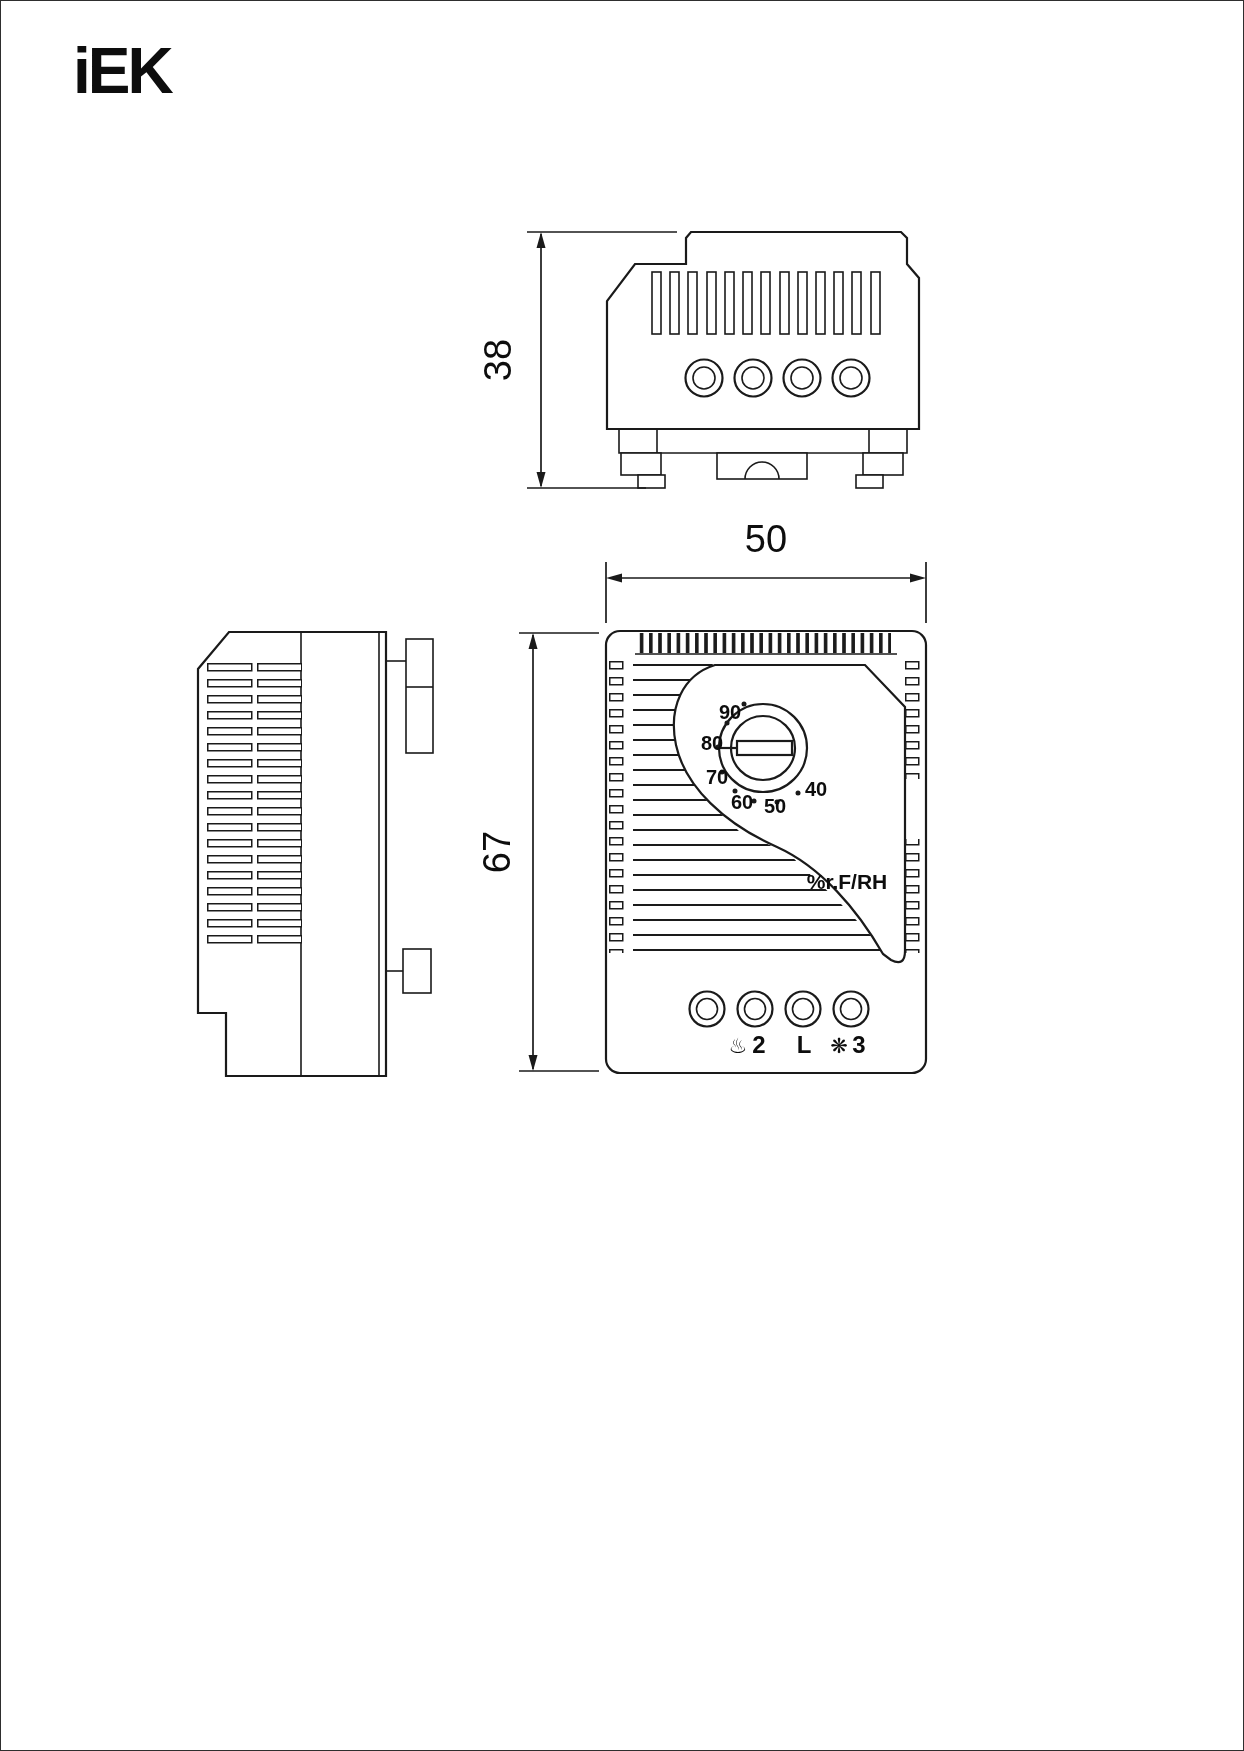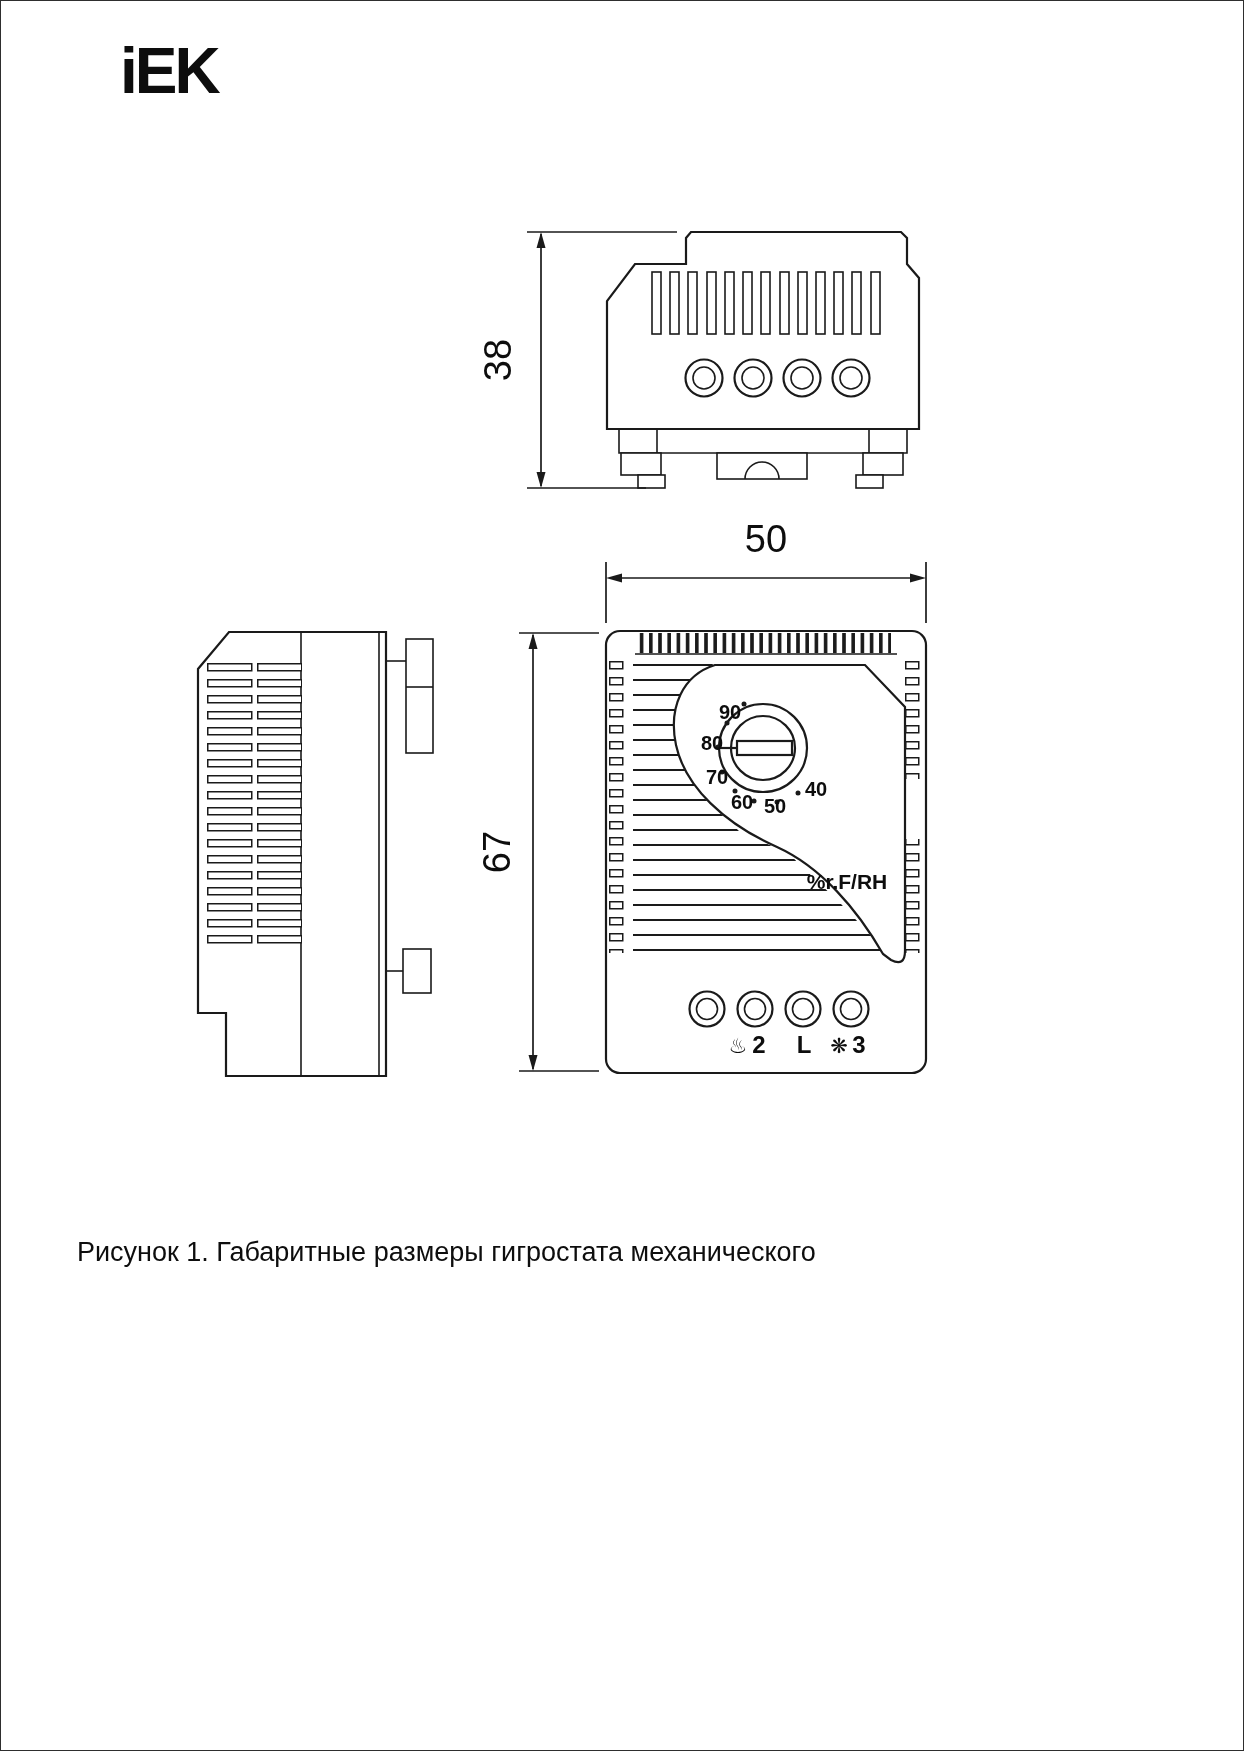--- a/index.html
+++ b/index.html
@@ -9,21 +9,21 @@
     margin:0 auto;
     background:#ffffff;
     border:1px solid #2e2e2e;
     box-sizing:border-box;
     font-family:"Liberation Sans", sans-serif;
     overflow:hidden;
   }
   .logo{
     position:absolute;left:72px;top:38px;
     font-size:64px;font-weight:900;letter-spacing:-3px;
-    color:#0d0d0d;line-height:1;margin-left:47px;
+    color:#0d0d0d;line-height:1;
   }
   .caption{
     position:absolute;left:76px;top:1236px;
     font-size:27px;color:#0d0d0d;
   }
   svg.drawing{position:absolute;left:0;top:0;}
   .ln{stroke:#1a1a1a;stroke-width:2.2;fill:none;}
   .thin{stroke:#1a1a1a;stroke-width:1.6;fill:none;}
   .wh{fill:#ffffff;}
   .blk{fill:#1a1a1a;stroke:none;}
@@ -204,15 +204,14 @@
       <line class="dimln" x1="598" y1="632" x2="518" y2="632"></line>
       <line class="dimln" x1="598" y1="1070" x2="518" y2="1070"></line>
       <line class="dimln" x1="532" y1="634" x2="532" y2="1068"></line>
       <polygon class="blk" points="532,632 527.5,648 536.5,648"></polygon>
       <polygon class="blk" points="532,1070 527.5,1054 536.5,1054"></polygon>
       <text class="dimtxt" transform="translate(509,851) rotate(-90)" text-anchor="middle">67</text>
     </g>
 
   </svg>
 
-  <div class="caption">Рисунок 1. Габаритные размеры гигростата механического</div>
 
 </div>
 
 </body></html>

